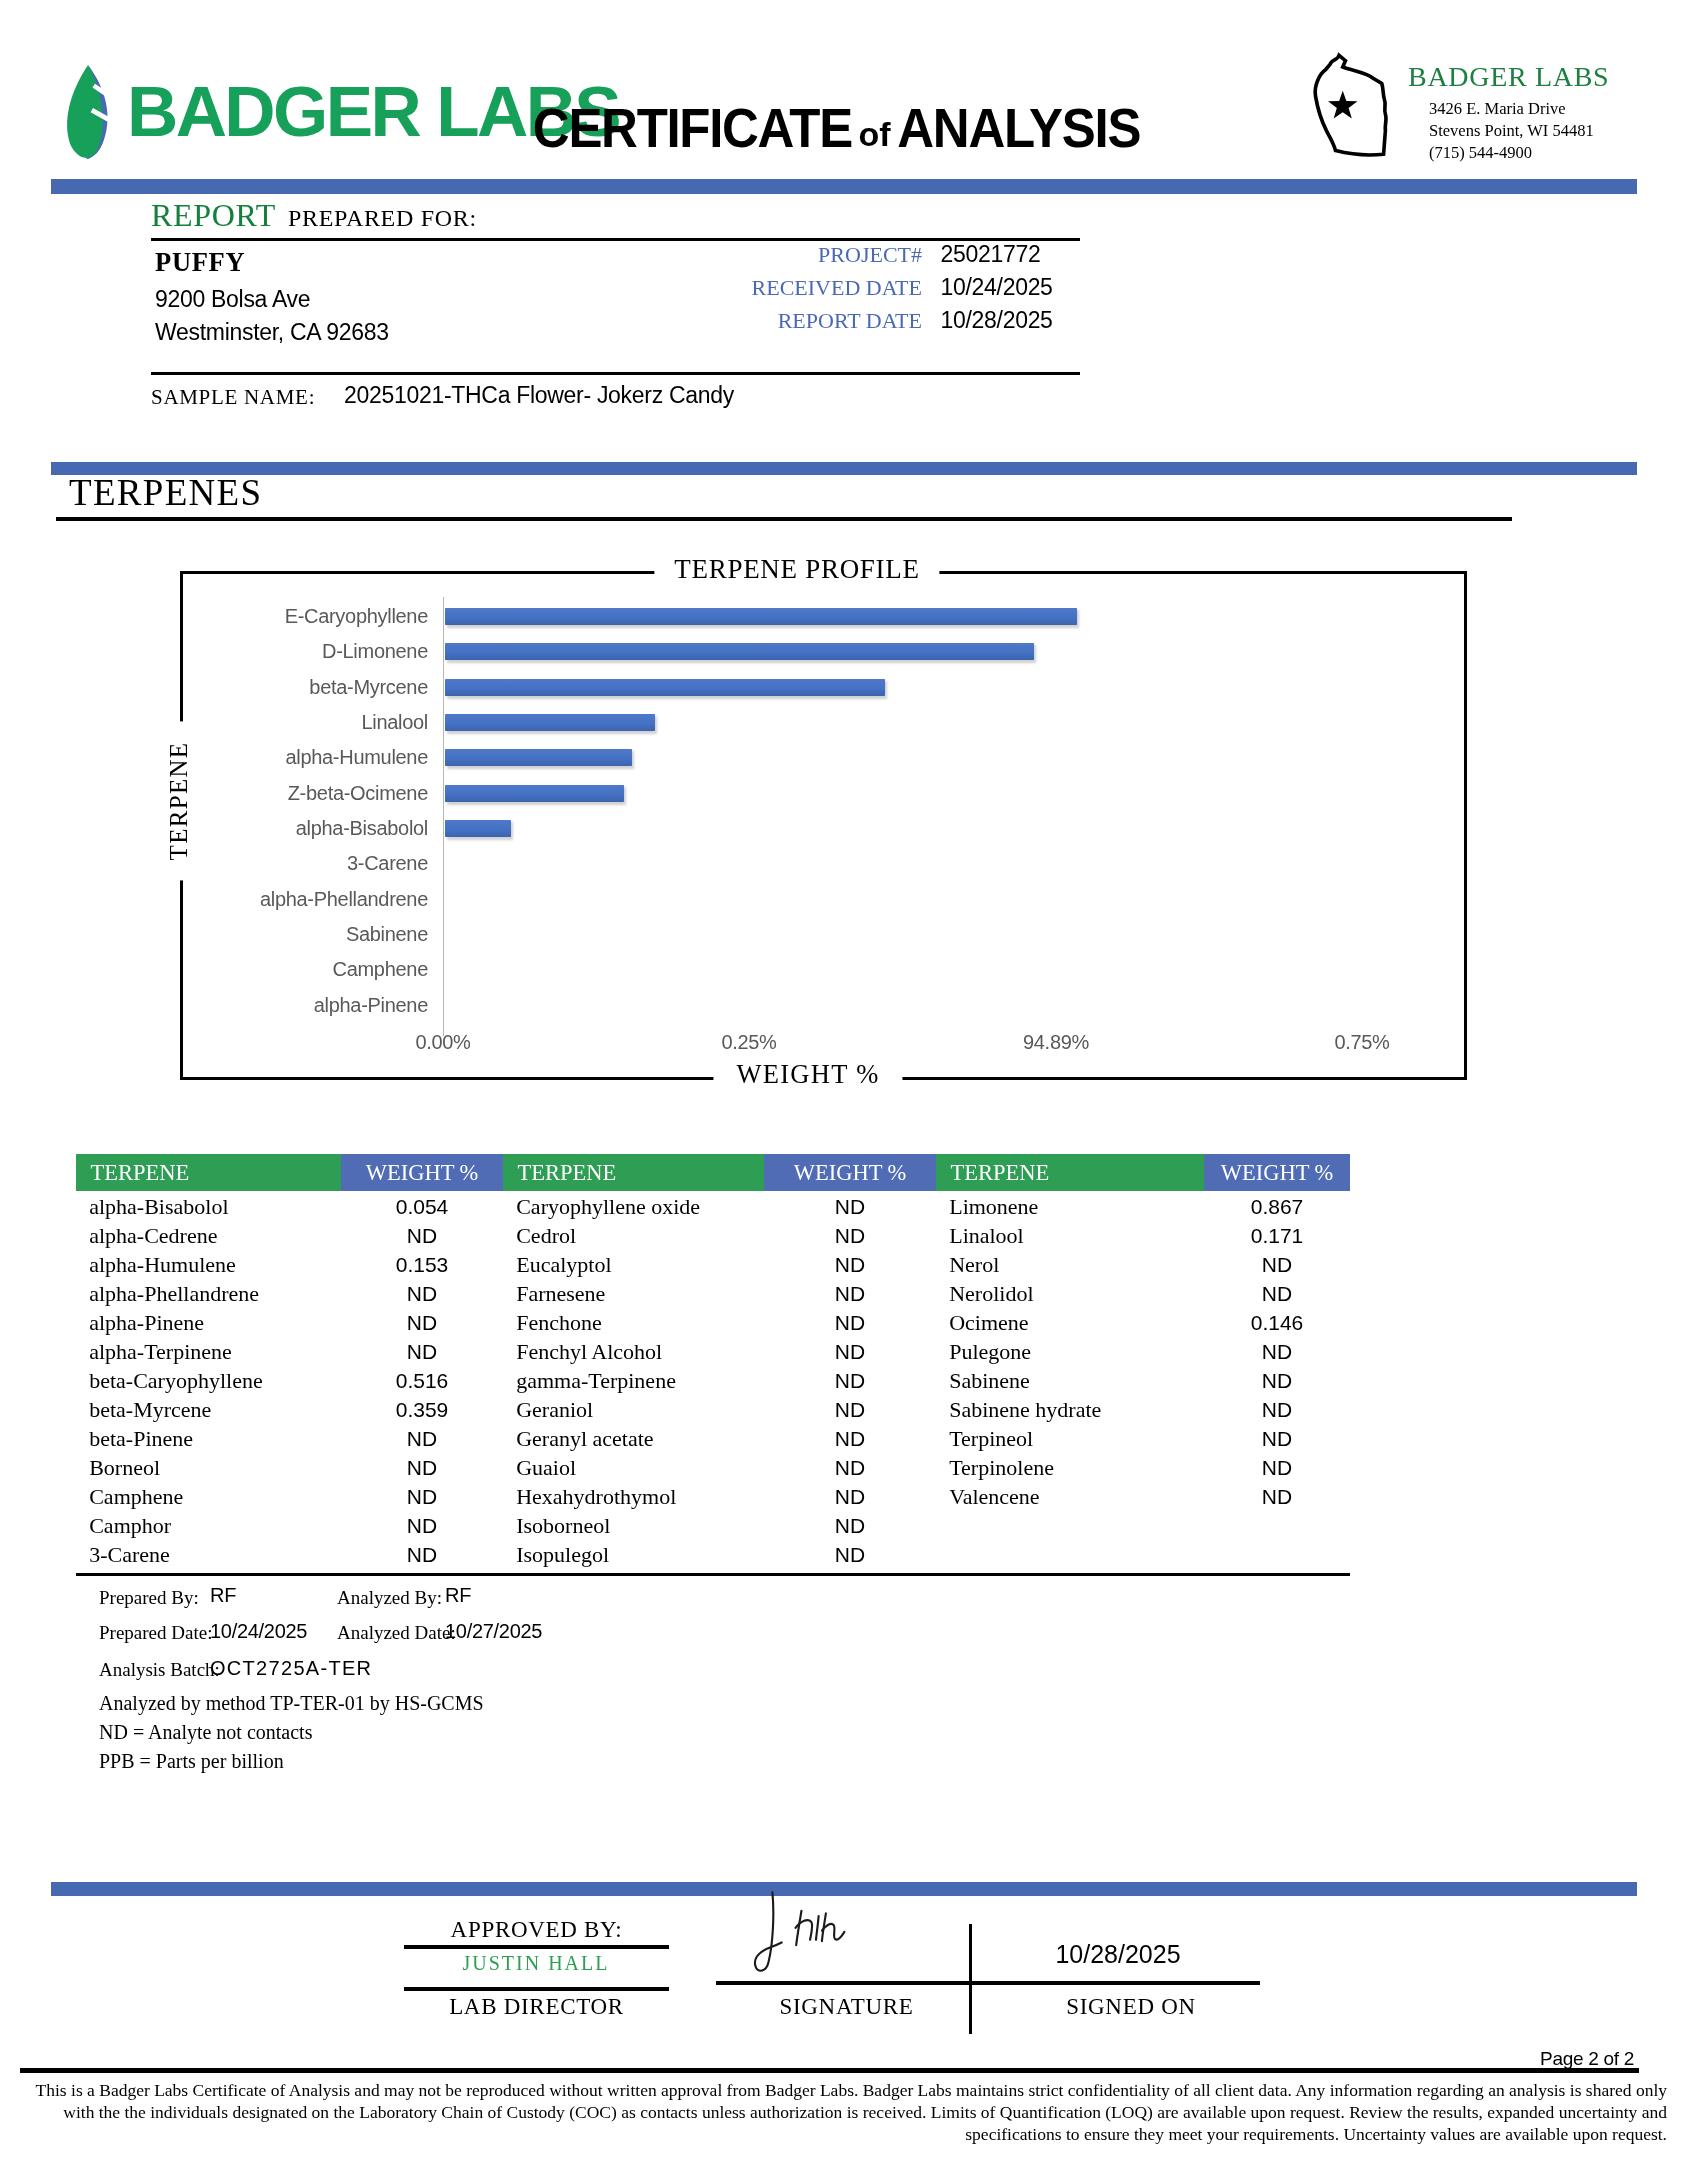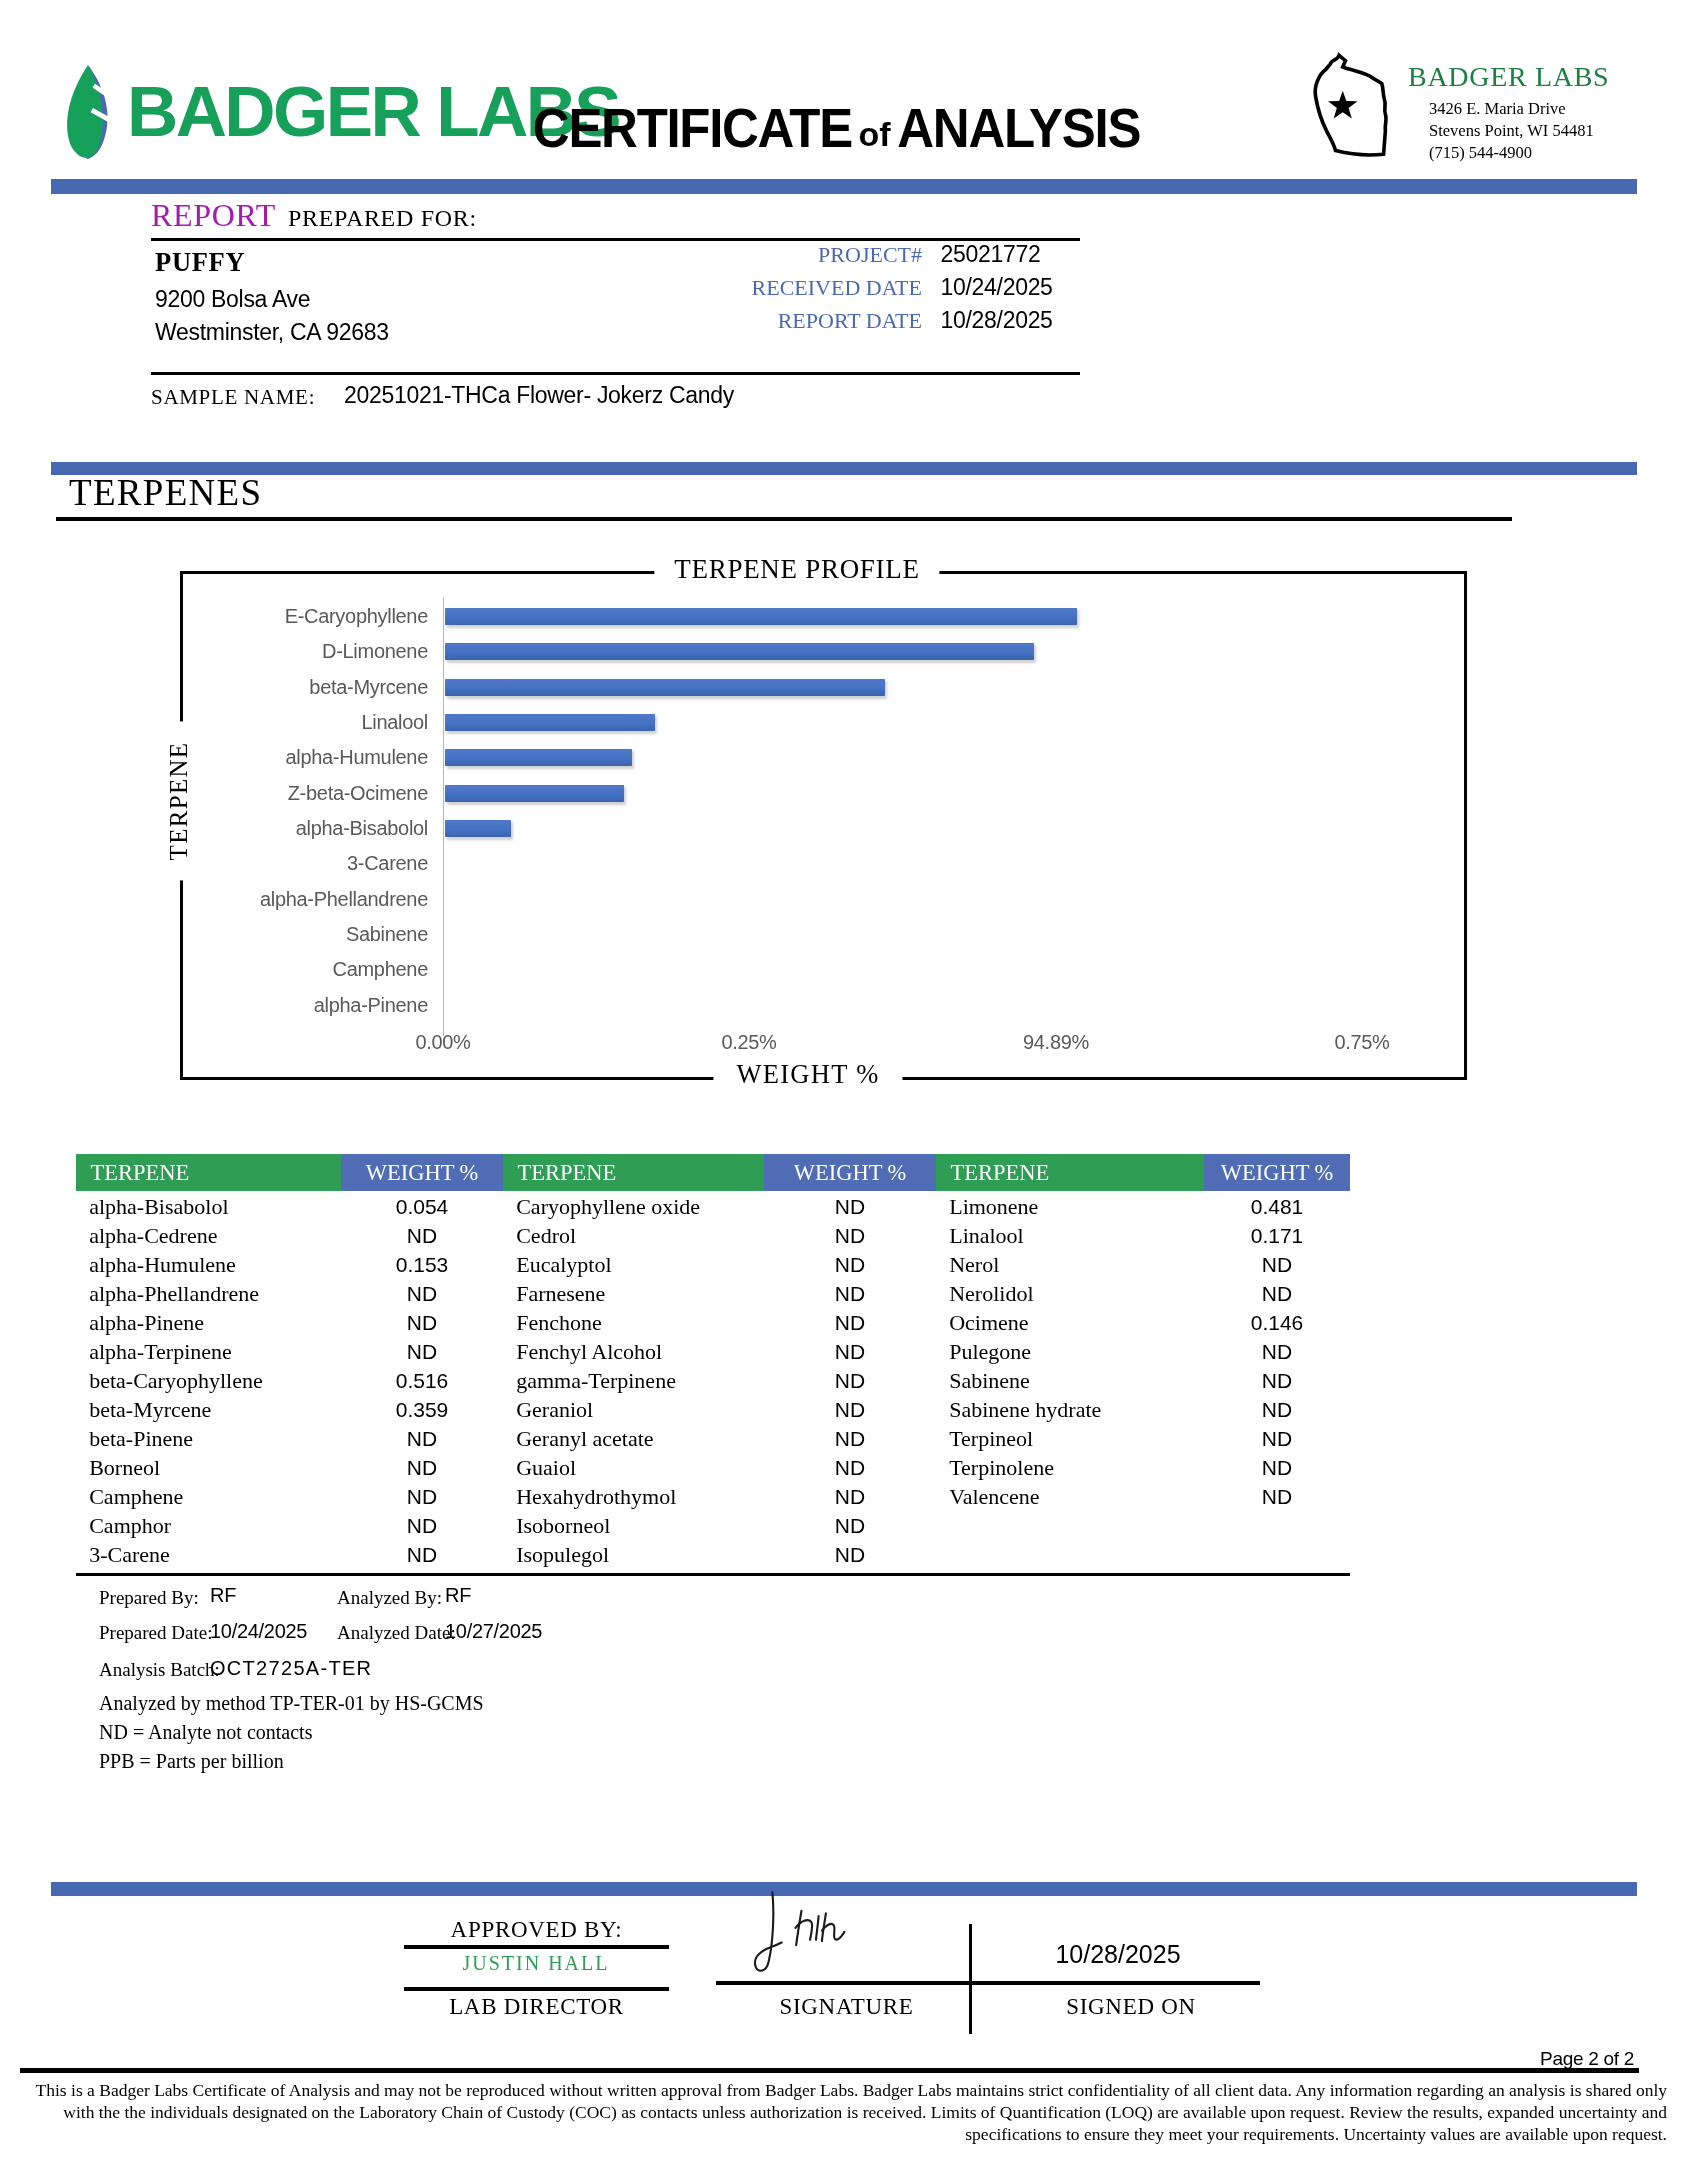--- a/index.html
+++ b/index.html
@@ -16,21 +16,21 @@
   .doc-title .big{font-family:"Liberation Sans",sans-serif;font-weight:bold;font-size:51px;
                   letter-spacing:-1.3px;display:inline-block;transform:scaleY(1.08);}
   .doc-title .small{font-family:"Liberation Sans",sans-serif;font-weight:bold;font-size:34px;
                     display:inline-block;margin:0 4px;}
   .wi-lab-name{left:1408px;top:61px;font-size:28px;color:#1d8040;letter-spacing:0.7px;}
   .wi-addr{left:1429px;top:98px;font-size:16.5px;line-height:22px;}
 
   .divider{background:#4769b1;}
 
   
-  .report-word{color:#a21caf;font-size:32px;letter-spacing:0.7px;}
+  .report-word{color:#15803d;font-size:32px;letter-spacing:0.7px;}
   .prepared-word{color:#000;font-size:24px;letter-spacing:0.7px;}
   .hline{background:#000;}
   .client-name{font-size:26.5px;font-weight:bold;letter-spacing:0.7px;}
   .client-addr{font-size:23px;}
   .rf-row{display:flex;height:33px;align-items:baseline;}
   .rf-label{width:370px;text-align:right;color:#4a69b2;font-size:22px;font-family:"Liberation Serif",serif;}
   .rf-value{margin-left:18.5px;font-size:23px;font-family:"Liberation Sans",sans-serif;letter-spacing:-0.3px;}
   .sample-label{font-size:21px;letter-spacing:0.7px;}
   .sample-value{font-size:23px;}
 
@@ -197,21 +197,21 @@
     <div class="th green">TERPENE</div>
     <div class="th blue">WEIGHT %</div>
   </div>
   <div class="abs" id="table-body" style="left:76px;top:1192px;width:1274px;">
       <div class="t-grid t-row">
         <div class="t-name">alpha-Bisabolol</div>
         <div class="t-val">0.054</div>
         <div class="t-name">Caryophyllene oxide</div>
         <div class="t-val">ND</div>
         <div class="t-name">Limonene</div>
-        <div class="t-val">0.481</div>
+        <div class="t-val">0.867</div>
       </div>
       <div class="t-grid t-row">
         <div class="t-name">alpha-Cedrene</div>
         <div class="t-val">ND</div>
         <div class="t-name">Cedrol</div>
         <div class="t-val">ND</div>
         <div class="t-name">Linalool</div>
         <div class="t-val">0.171</div>
       </div>
       <div class="t-grid t-row">

